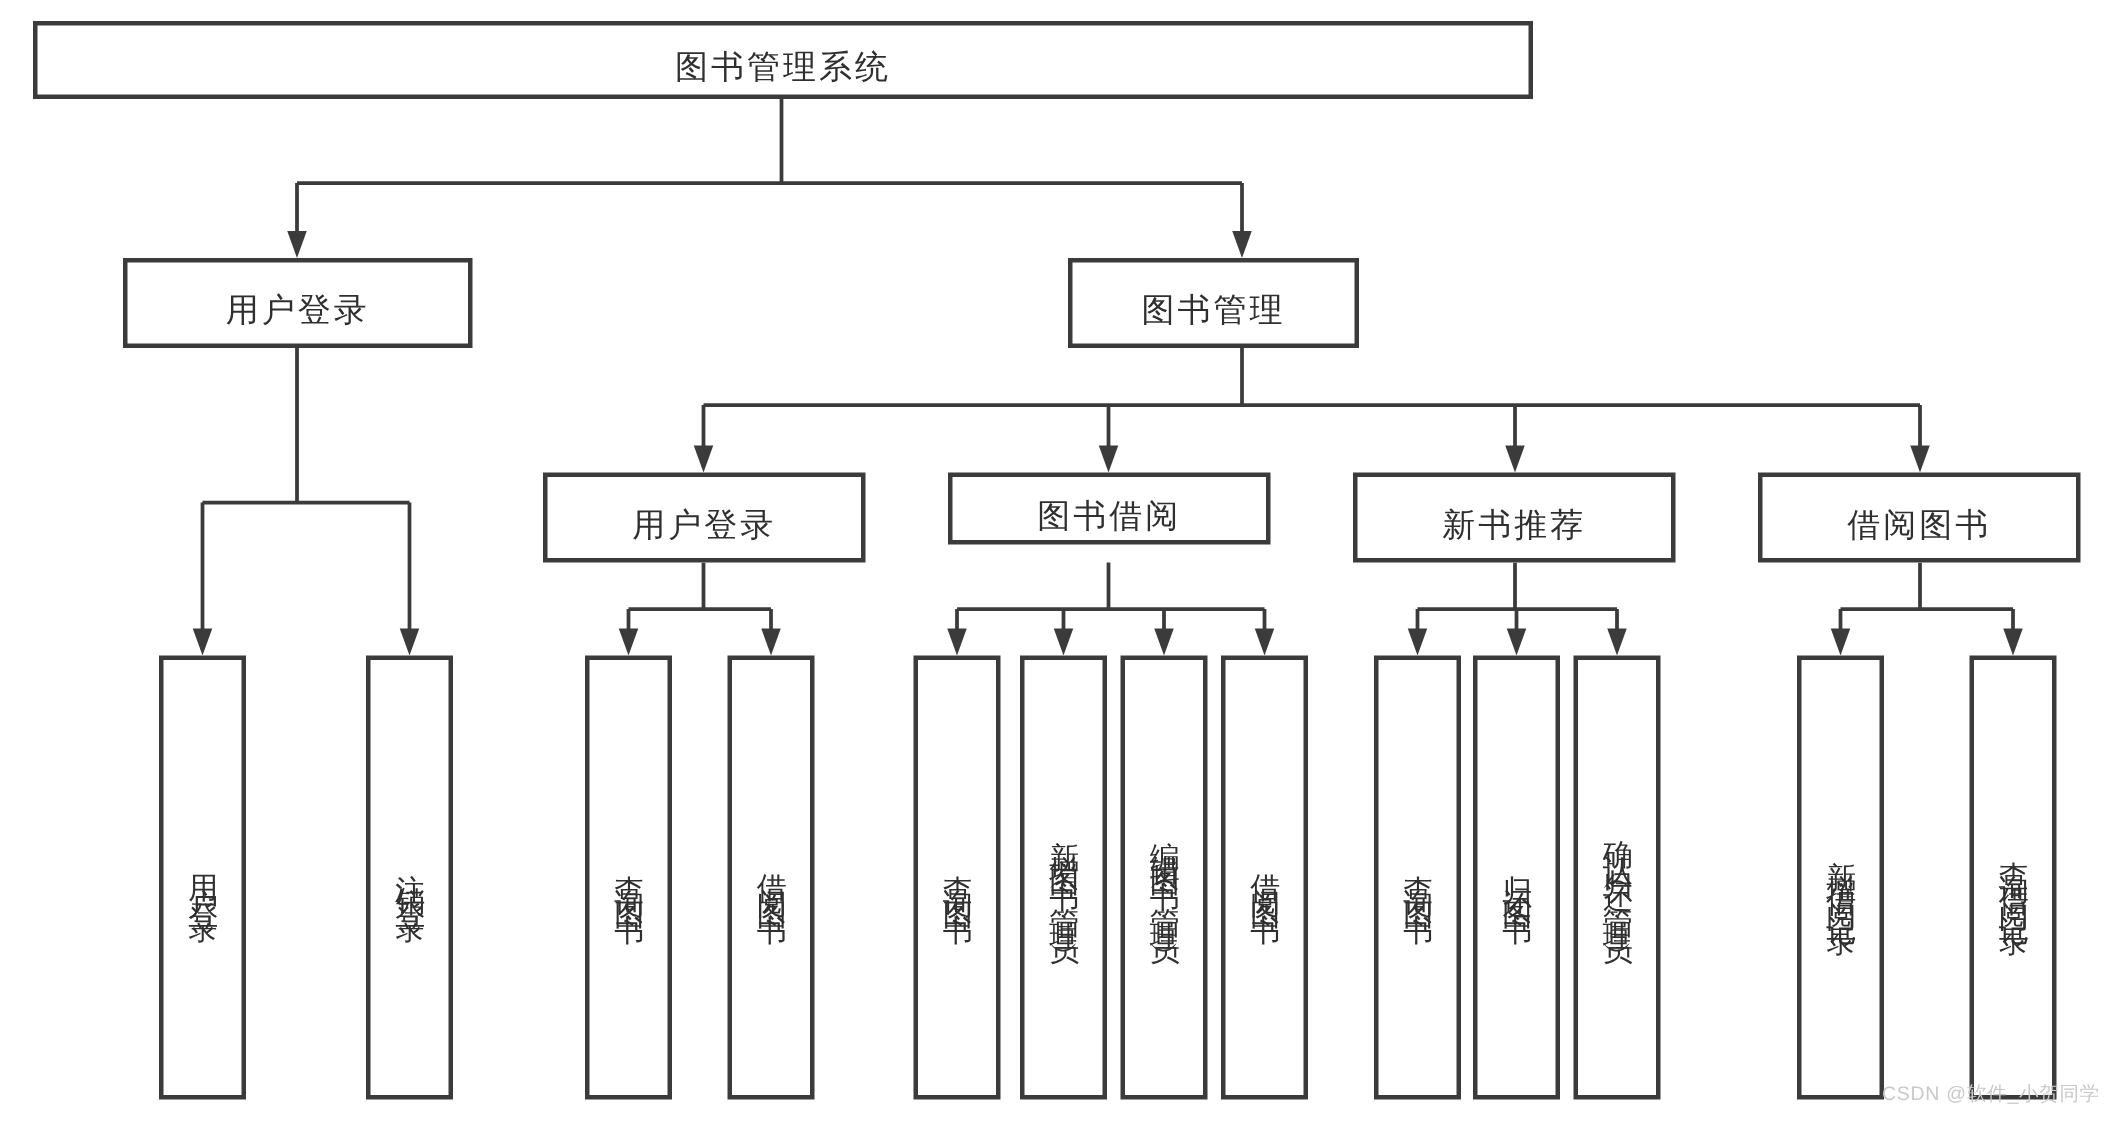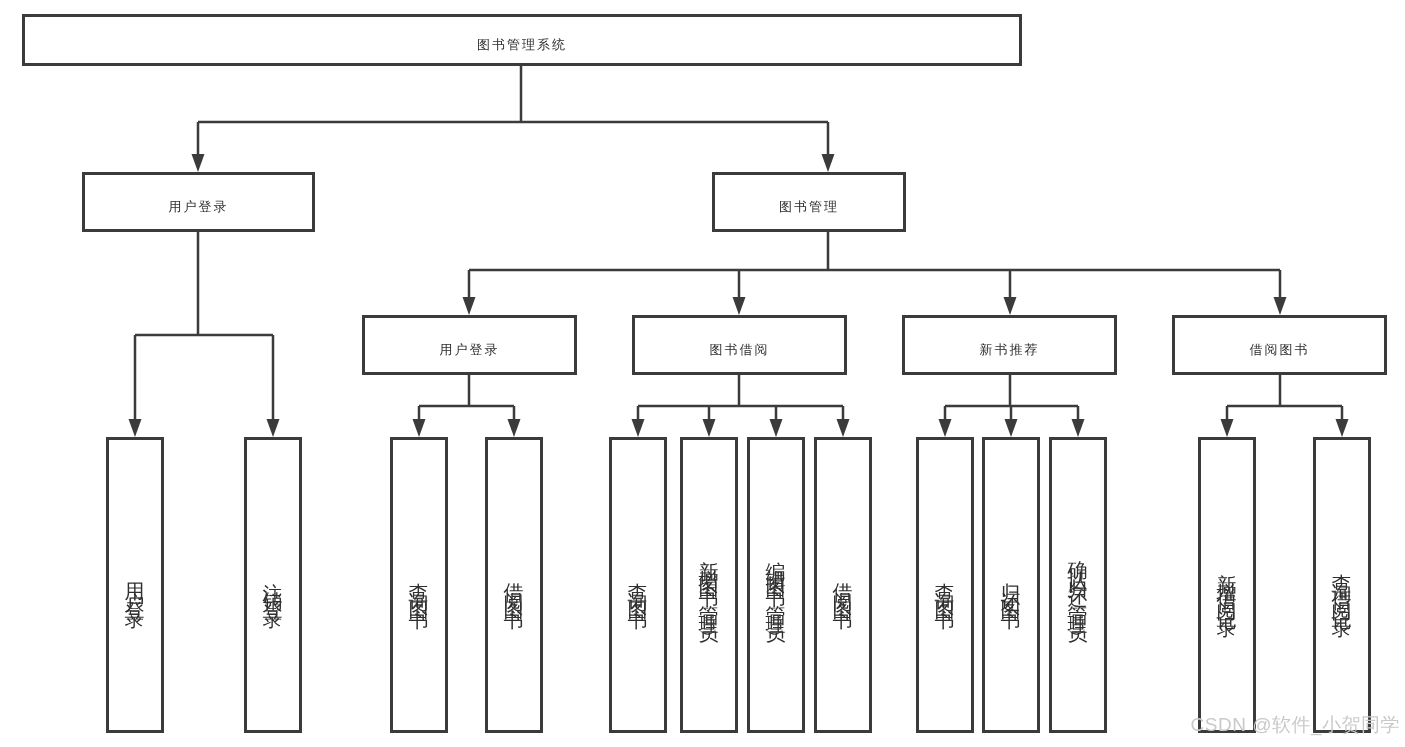--- a/index.html
+++ b/index.html
@@ -17,21 +17,21 @@
     position: absolute;
     border: 3px solid var(--line, #3b3b3b);
     background: #ffffff;
     display: flex;
     align-items: center;
     justify-content: center;
     color: var(--text, #2f2f2f);
     z-index: 2;
   }
   .hbox .label {
-    font-size: 13px;
+    font-size: 22px;
     letter-spacing: 2px;
     white-space: nowrap;
     margin-top: 10px;
   }
   .vbox { width: 58px; height: 296px; top: 437px; }
   .vbox .label {
     writing-mode: vertical-rl;
     text-orientation: mixed;
     font-size: 20px;
     letter-spacing: 9px;
@@ -50,21 +50,21 @@
     stroke-width: 2.5;
   }
   .connectors polygon {
     fill: var(--line, #3b3b3b);
     stroke: none;
   }
   .watermark {
     position: absolute;
     right: 5px;
     bottom: 9px;
-    font-size: 19px;
+    font-size: 13px;
     letter-spacing: 0.5px;
     color: var(--watermark, #c9c9c9);
     z-index: 3;
     white-space: nowrap;
   }
 </style>
 </head>
 <body>
 
 <div class="stage">
@@ -119,21 +119,21 @@
   <div class="node hbox" style="left:82px;top:172px;width:233px;height:60px">
     <span class="label">用户登录</span>
   </div>
   <div class="node hbox" style="left:712px;top:172px;width:194px;height:60px">
     <span class="label">图书管理</span>
   </div>
 
   <div class="node hbox" style="left:362px;top:315px;width:215px;height:60px">
     <span class="label">用户登录</span>
   </div>
-  <div class="node hbox" style="left:632px;top:315px;width:215px;height:60px">
+  <div class="node hbox" style="left:632px;top:315px;width:215px;height:48px">
     <span class="label">图书借阅</span>
   </div>
   <div class="node hbox" style="left:902px;top:315px;width:215px;height:60px">
     <span class="label">新书推荐</span>
   </div>
   <div class="node hbox" style="left:1172px;top:315px;width:215px;height:60px">
     <span class="label">借阅图书</span>
   </div>
 
   <div class="node vbox" style="left:106px">

